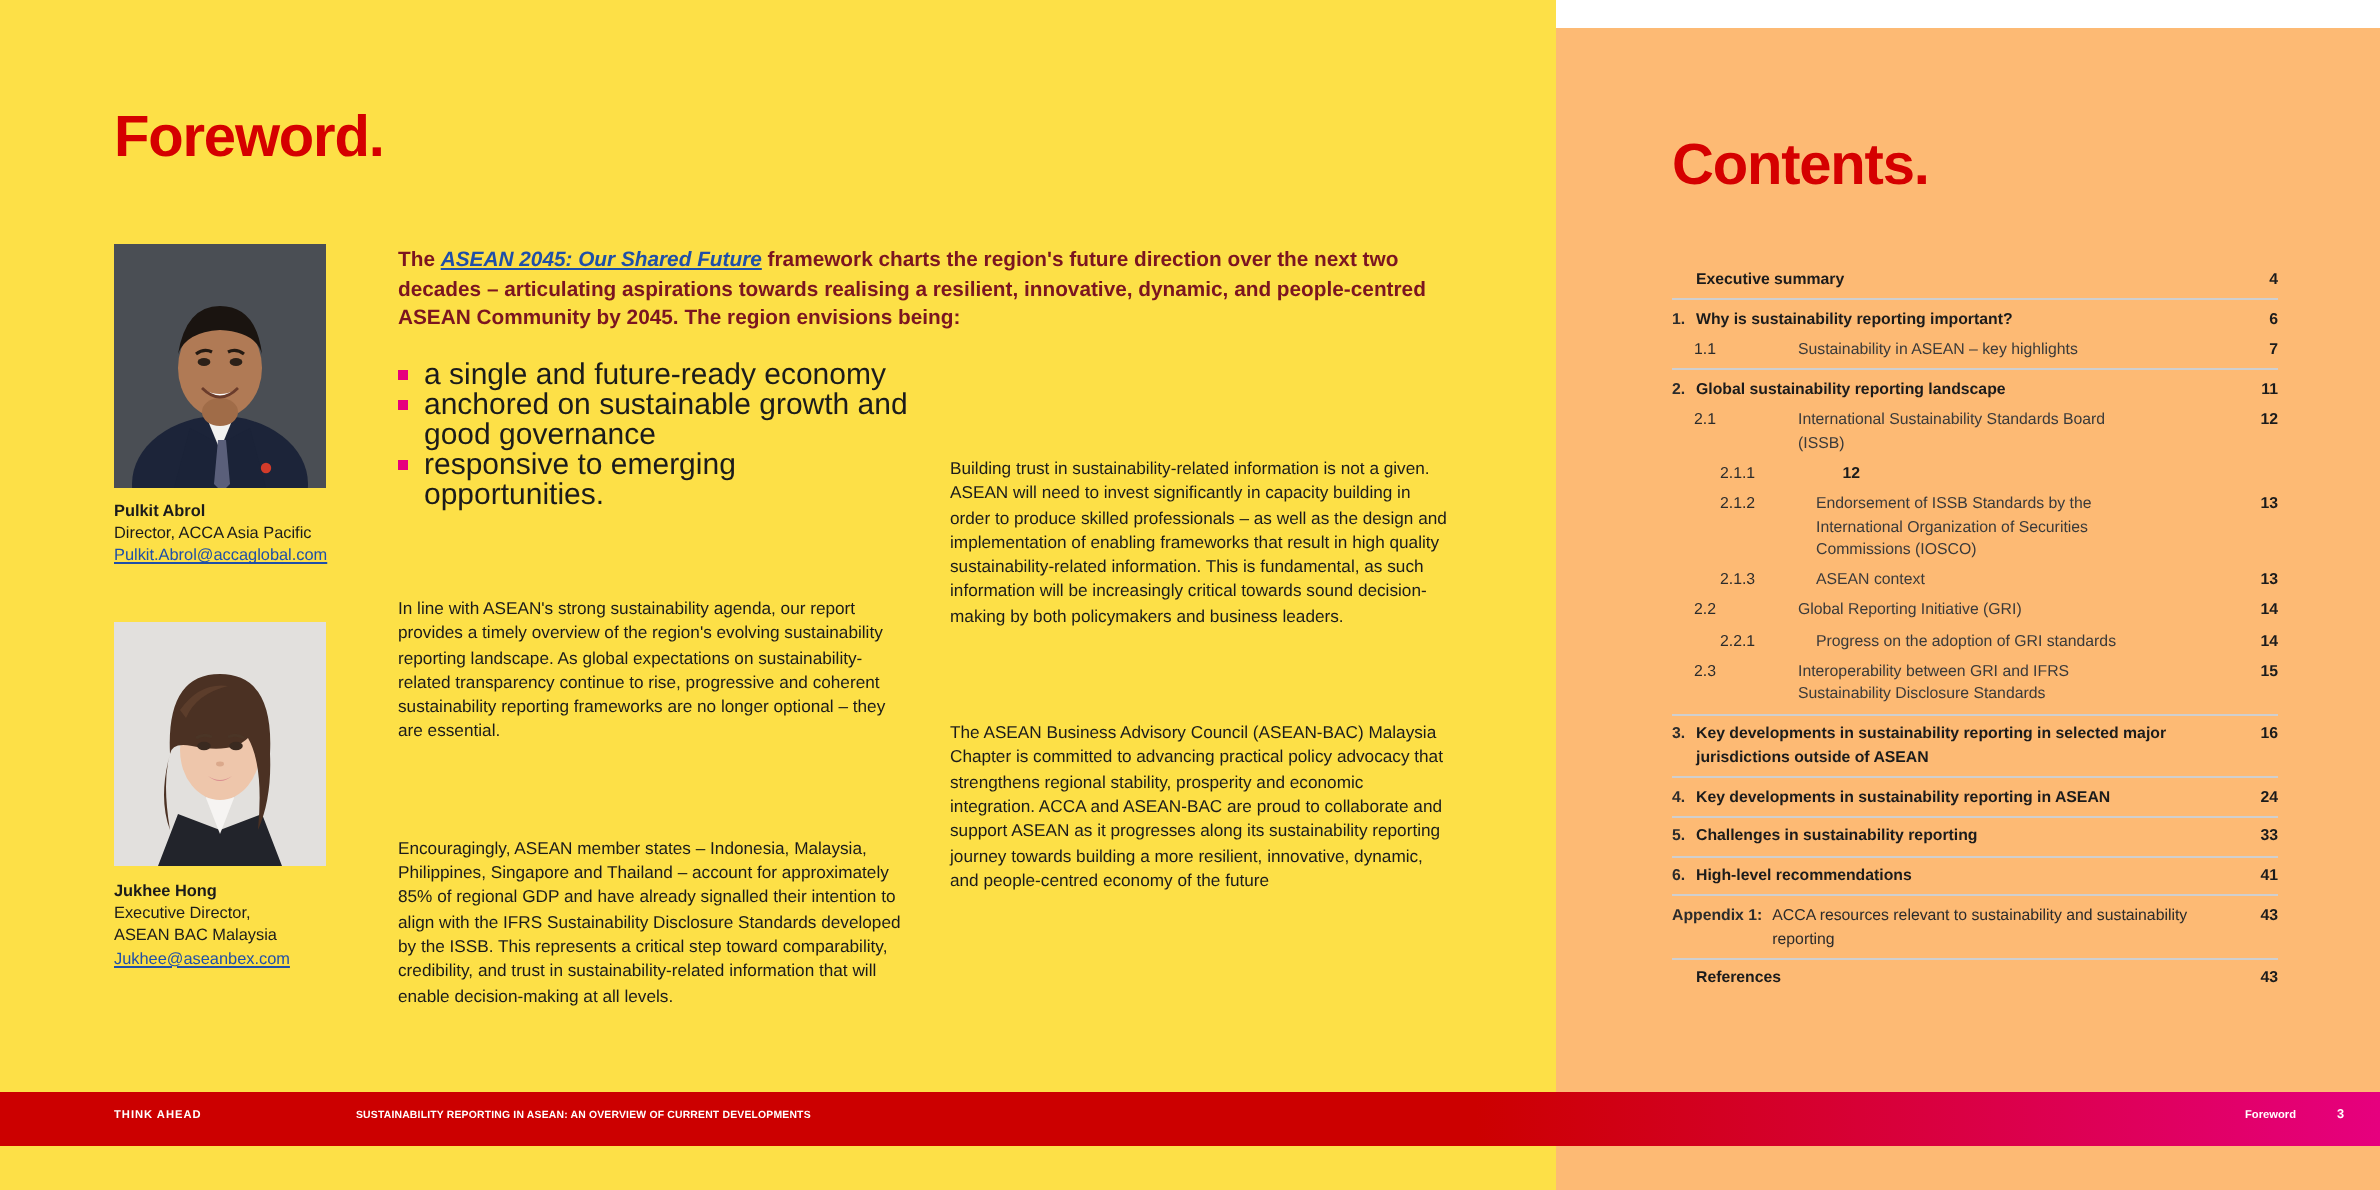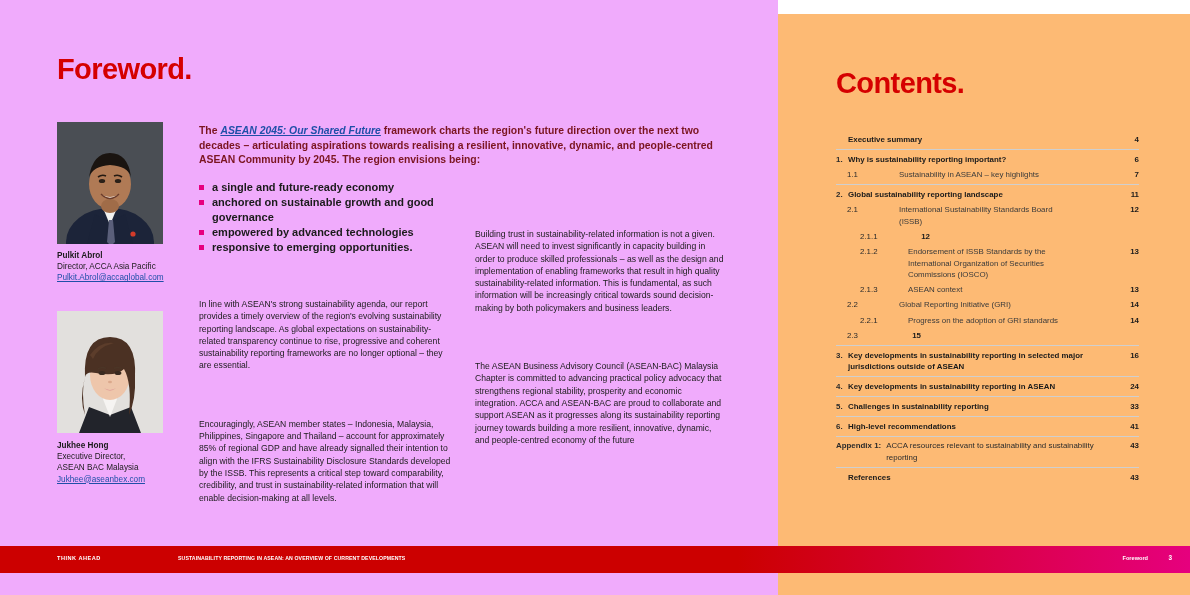--- a/index.html
+++ b/index.html
@@ -8,21 +8,21 @@
     background: #ffffff;
     font-family: "Liberation Sans", sans-serif;
     overflow: hidden;
   }
   .spread { position: relative; width: 1190px; height: 595px; }
 
   
   .page-left {
     position: absolute; left: 0; top: 0;
     width: 778px; height: 595px;
-    background: #f0abfc;
+    background: #fde047;
   }
   .page-right {
     position: absolute; left: 778px; top: 14px;
     width: 412px; height: 595px;
     background: #fdba74;
   }
 
   .foreword-title {
     position: absolute; left: 57px; top: 53px;
     font-size: 29px; font-weight: bold; letter-spacing: -0.6px;
@@ -62,21 +62,21 @@
     width: 526px;
     font-size: 10.4px; line-height: 14.6px; font-weight: bold;
     color: #7b1520;
   }
   .lead .lnk { color: #1f4fa8; text-decoration: underline; font-style: italic; }
 
   
   .bullets {
     position: absolute; left: 199px; top: 180px;
     width: 255px; list-style: none;
-    font-size: 11px; line-height: 15.1px; color: #1b1b1b; font-weight: bold;
+    font-size: 15px; line-height: 15.1px; color: #1b1b1b;
   }
   .bullets li { position: relative; padding-left: 13px; }
   .bullets li::before {
     content: ""; position: absolute; left: 0; top: 5px;
     width: 5px; height: 5px; background: #e6007e;
   }
 
   .col {
     position: absolute;
     font-size: 8.6px; line-height: 12.3px; color: #1b1b1b;
@@ -197,21 +197,20 @@
       <span class="em">Jukhee@aseanbex.com</span>
     </div>
 
     <div class="lead">
       <span>The </span><a class="lnk" href="#">ASEAN 2045: Our Shared Future</a><span> framework charts the region's future direction over the next two decades – articulating aspirations towards realising a resilient, innovative, dynamic, and people-centred ASEAN Community by 2045. The region envisions being:</span>
     </div>
 
     <ul class="bullets">
       <li>a single and future-ready economy</li>
       <li>anchored on sustainable growth and good governance</li>
-      <li>empowered by advanced technologies</li>
       <li>responsive to emerging opportunities.</li>
     </ul>
 
     <div class="col col-left">
       <p>In line with ASEAN's strong sustainability agenda, our report provides a timely overview of the region's evolving sustainability reporting landscape. As global expectations on sustainability-related transparency continue to rise, progressive and coherent sustainability reporting frameworks are no longer optional – they are essential.</p>
       <p>Encouragingly, ASEAN member states – Indonesia, Malaysia, Philippines, Singapore and Thailand – account for approximately 85% of regional GDP and have already signalled their intention to align with the IFRS Sustainability Disclosure Standards developed by the ISSB. This represents a critical step toward comparability, credibility, and trust in sustainability-related information that will enable decision-making at all levels.</p>
     </div>
 
     <div class="col col-right">
       <p>Building trust in sustainability-related information is not a given. ASEAN will need to invest significantly in capacity building in order to produce skilled professionals – as well as the design and implementation of enabling frameworks that result in high quality sustainability-related information. This is fundamental, as such information will be increasingly critical towards sound decision-making by both policymakers and business leaders.</p>
@@ -266,20 +265,21 @@
           <span class="toc-label">Global Reporting Initiative (GRI)</span>
           <span class="toc-page">14</span>
         </div>
         <div class="toc-row lvl3 first">
           <span class="toc-num n3">2.2.1</span>
           <span class="toc-label">Progress on the adoption of GRI standards</span>
           <span class="toc-page">14</span>
         </div>
         <div class="toc-row lvl2 first">
           <span class="toc-num n2">2.3</span>
+          <span class="toc-label">Interoperability between GRI and IFRS Sustainability Disclosure Standards</span>
           <span class="toc-page">15</span>
         </div>
         <div class="toc-row lvl1 rule">
           <span class="toc-num">3.</span>
           <span class="toc-label">Key developments in sustainability reporting in selected major jurisdictions outside of ASEAN</span>
           <span class="toc-page">16</span>
         </div>
         <div class="toc-row lvl1 rule">
           <span class="toc-num">4.</span>
           <span class="toc-label">Key developments in sustainability reporting in ASEAN</span>

